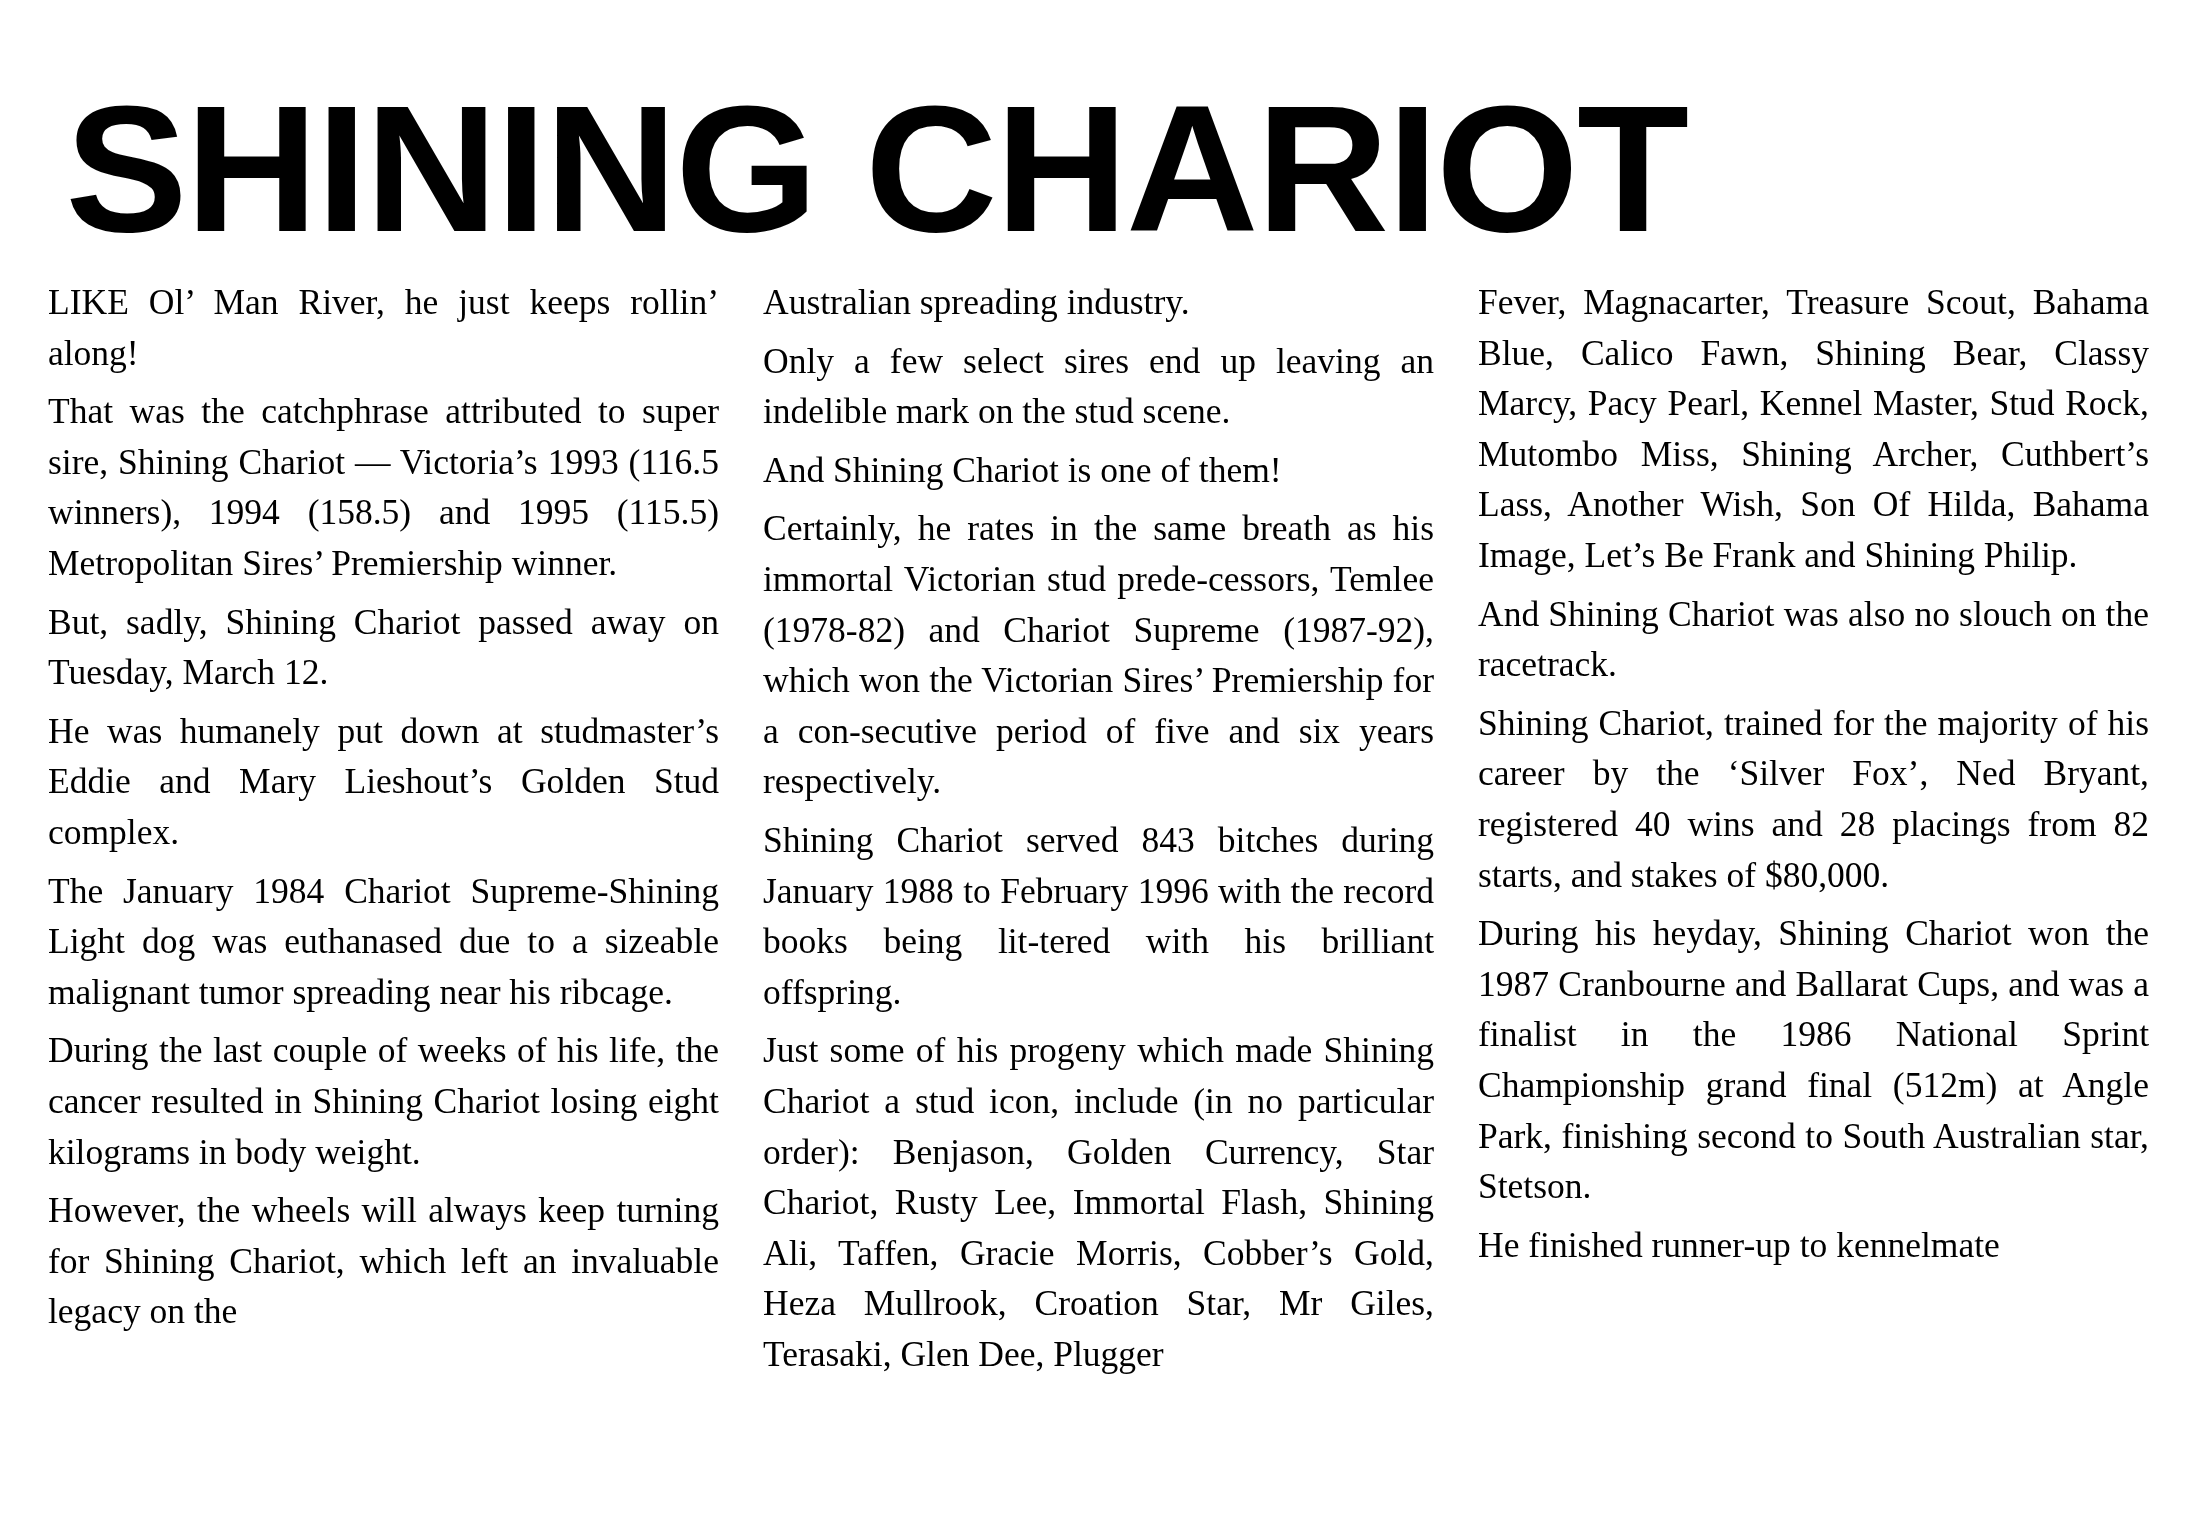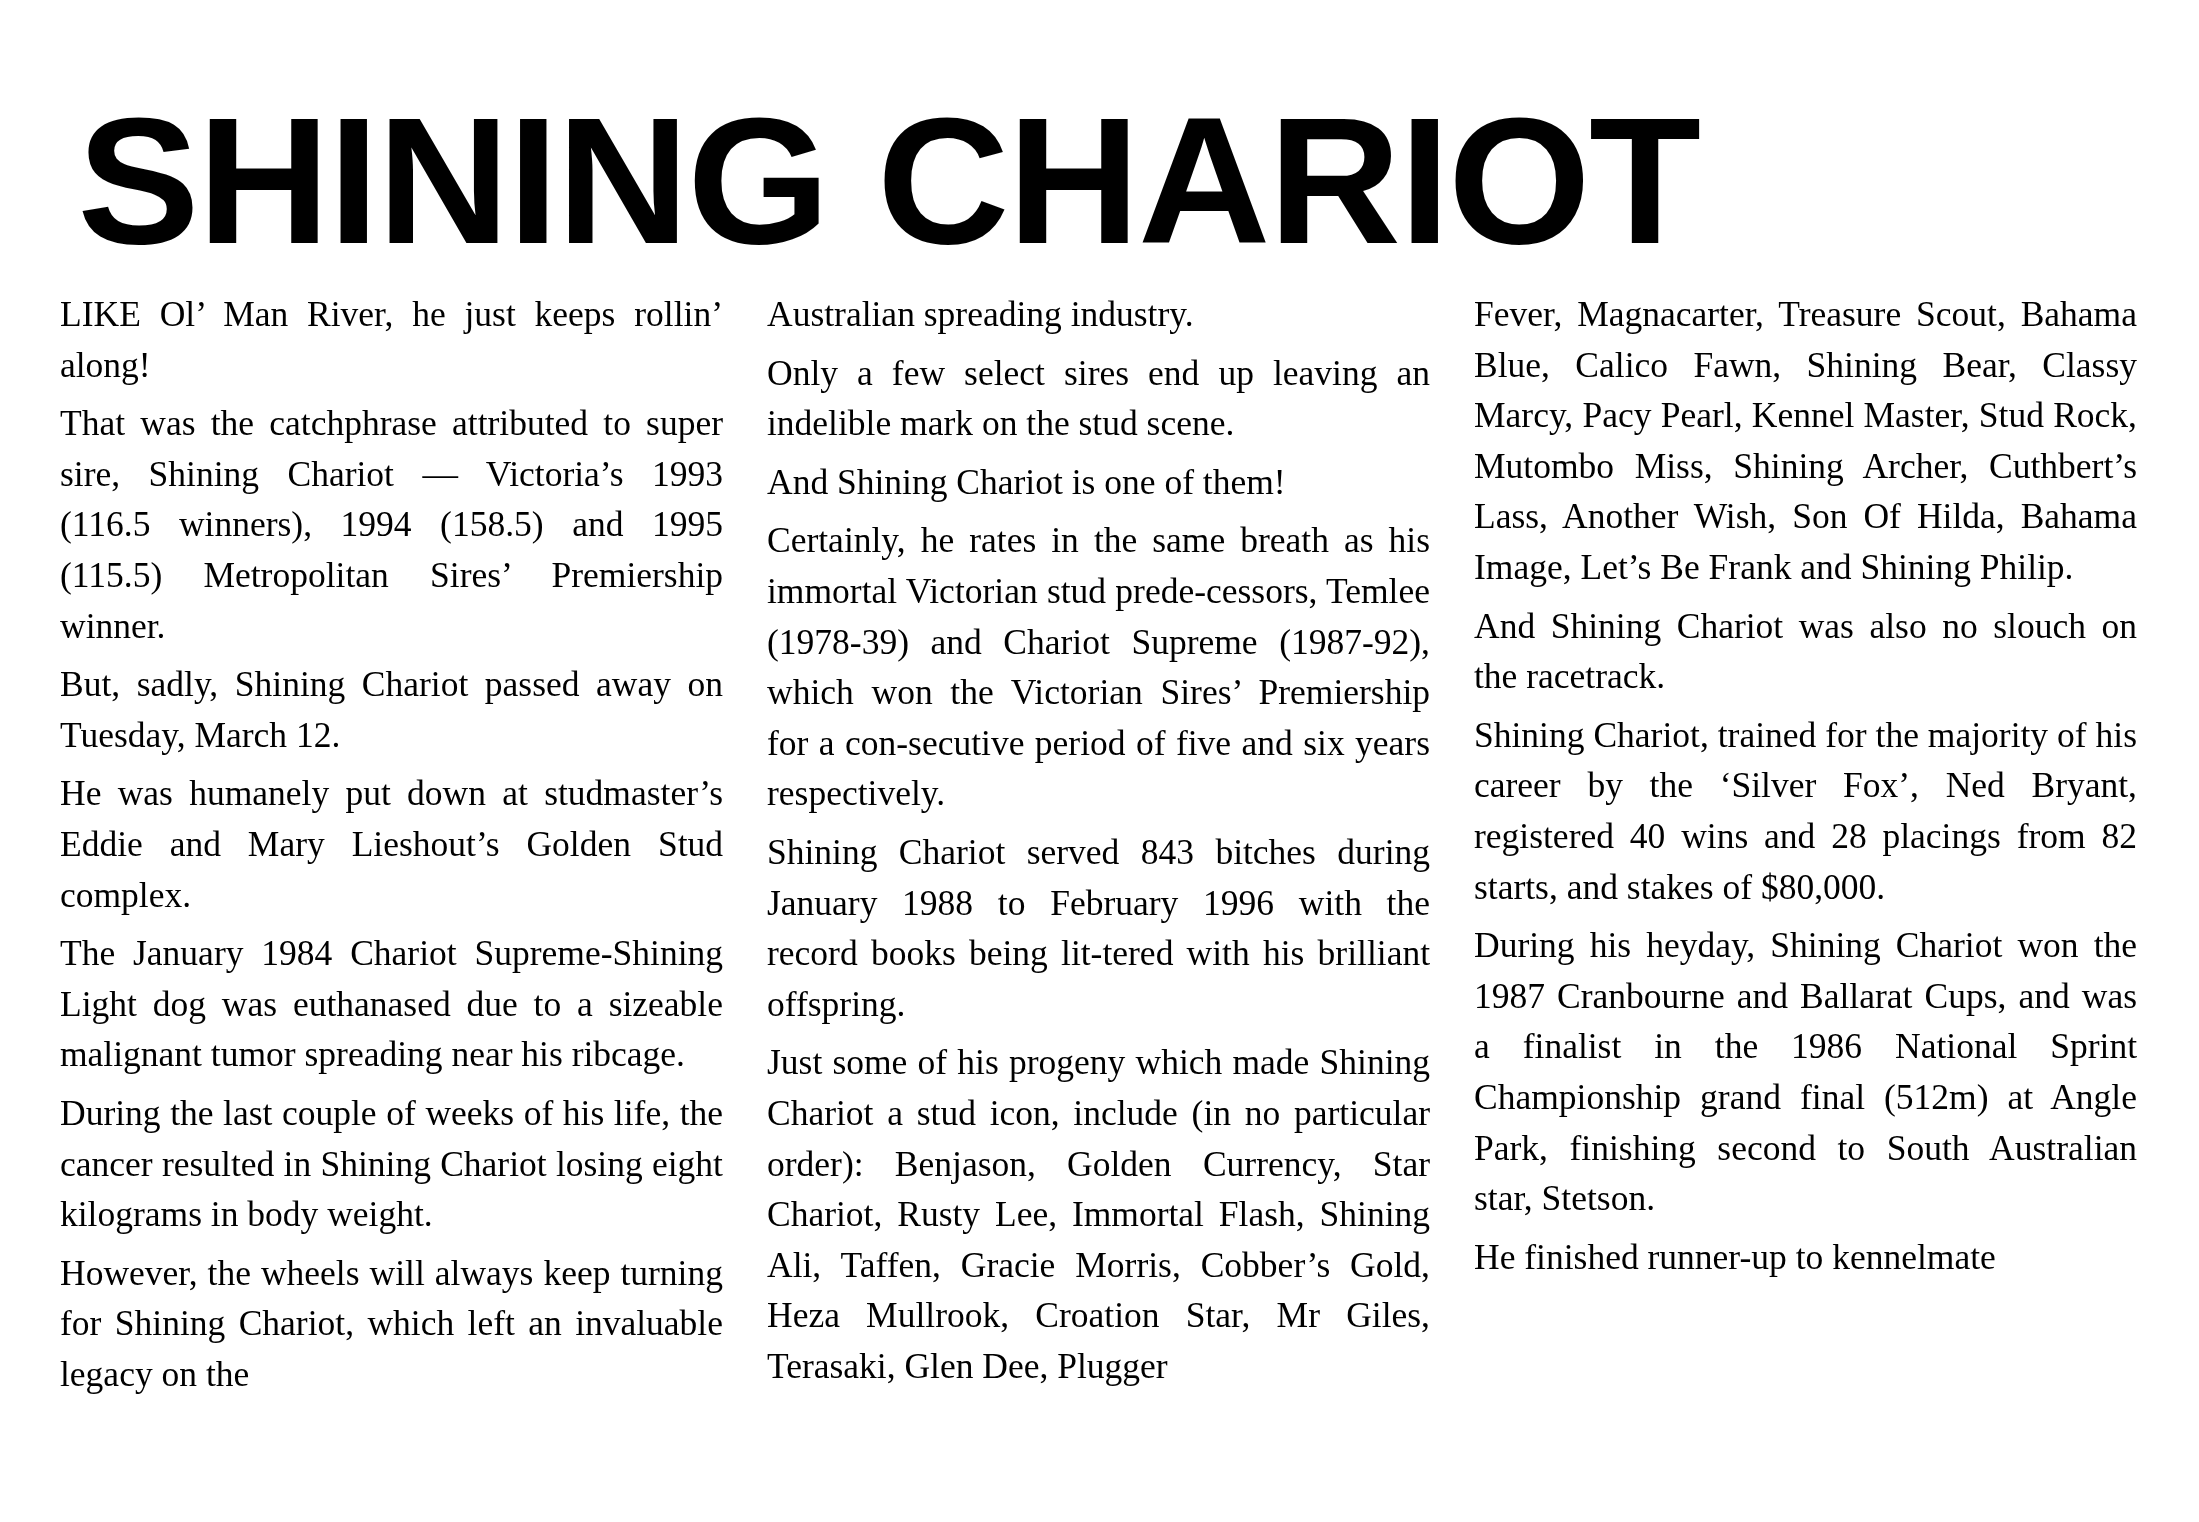--- a/index.html
+++ b/index.html
@@ -12,21 +12,21 @@
     height: 1522px;
     font-family: "Liberation Serif", serif;
     color: #000000;
     overflow: hidden;
   }
   .page {
     position: relative;
     width: 2199px;
     height: 1522px;
     box-sizing: border-box;
-    padding: 16px;
+    padding: 4px;
     background: #ffffff;
   }
   .headline {
     font-family: "Liberation Sans", sans-serif;
     font-weight: bold;
     font-size: 180px;
     line-height: 1;
     letter-spacing: -2px;
     color: #000000;
     margin: 0;
@@ -79,21 +79,21 @@
       <p>He was humanely put down at studmaster’s Eddie and Mary Lieshout’s Golden Stud complex.</p>
       <p>The January 1984 Chariot Supreme-Shining Light dog was euthanased due to a sizeable malignant tumor spreading near his ribcage.</p>
       <p>During the last couple of weeks of his life, the cancer resulted in Shining Chariot losing eight kilograms in body weight.</p>
       <p class="last">However, the wheels will always keep turning for Shining Chariot, which left an invaluable legacy on the</p>
     </div>
 
     <div class="column">
       <p>Australian spreading industry.</p>
       <p>Only a few select sires end up leaving an indelible mark on the stud scene.</p>
       <p>And Shining Chariot is one of them!</p>
-      <p>Certainly, he rates in the same breath as his immortal Victorian stud prede-cessors, Temlee (1978-39) and Chariot Supreme (1987-92), which won the Victorian Sires’ Premiership for a con-secutive period of five and six years respectively.</p>
+      <p>Certainly, he rates in the same breath as his immortal Victorian stud prede-cessors, Temlee (1978-82) and Chariot Supreme (1987-92), which won the Victorian Sires’ Premiership for a con-secutive period of five and six years respectively.</p>
       <p>Shining Chariot served 843 bitches during January 1988 to February 1996 with the record books being lit-tered with his brilliant offspring.</p>
       <p class="last">Just some of his progeny which made Shining Chariot a stud icon, include (in no particular order): Benjason, Golden Currency, Star Chariot, Rusty Lee, Immortal Flash, Shining Ali, Taffen, Gracie Morris, Cobber’s Gold, Heza Mullrook, Croation Star, Mr Giles, Terasaki, Glen Dee, Plugger</p>
     </div>
 
     <div class="column">
       <p>Fever, Magnacarter, Treasure Scout, Bahama Blue, Calico Fawn, Shining Bear, Classy Marcy, Pacy Pearl, Kennel Master, Stud Rock, Mutombo Miss, Shining Archer, Cuthbert’s Lass, Another Wish, Son Of Hilda, Bahama Image, Let’s Be Frank and Shining Philip.</p>
       <p>And Shining Chariot was also no slouch on the racetrack.</p>
       <p>Shining Chariot, trained for the majority of his career by the ‘Silver Fox’, Ned Bryant, registered 40 wins and 28 placings from 82 starts, and stakes of $80,000.</p>
       <p>During his heyday, Shining Chariot won the 1987 Cranbourne and Ballarat Cups, and was a finalist in the 1986 National Sprint Championship grand final (512m) at Angle Park, finishing second to South Australian star, Stetson.</p>
       <p class="last">He finished runner-up to kennelmate</p>

